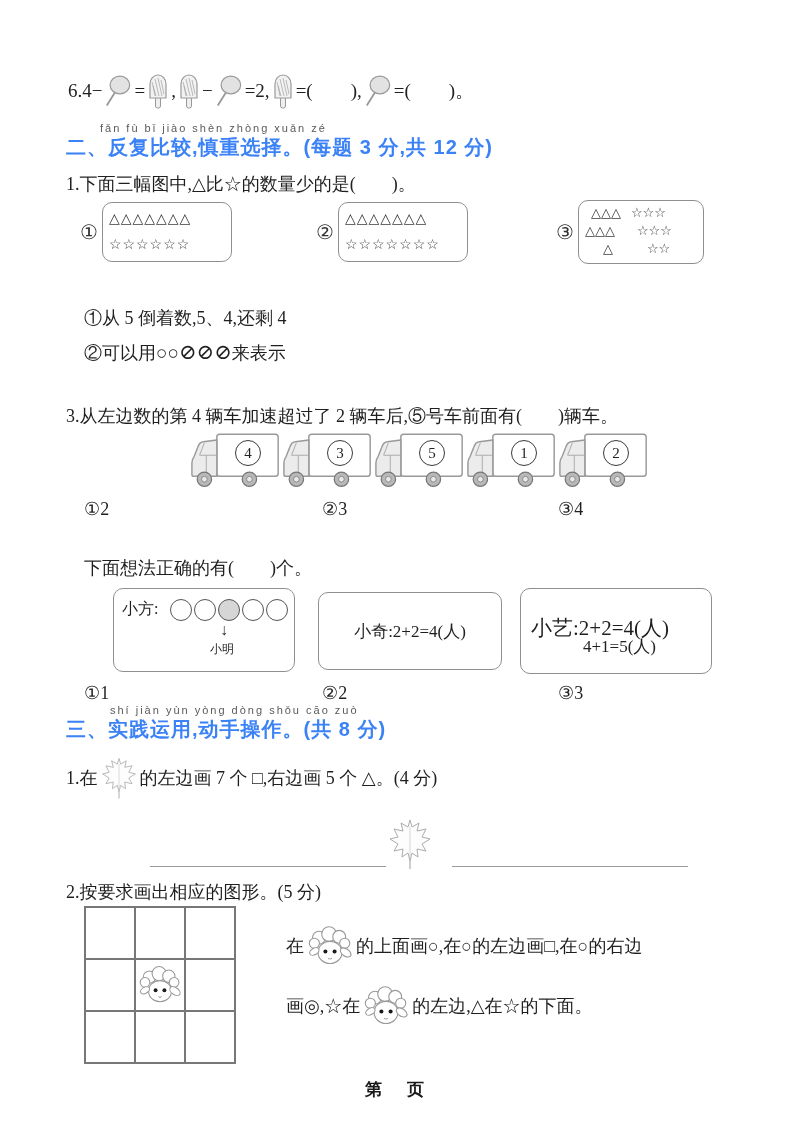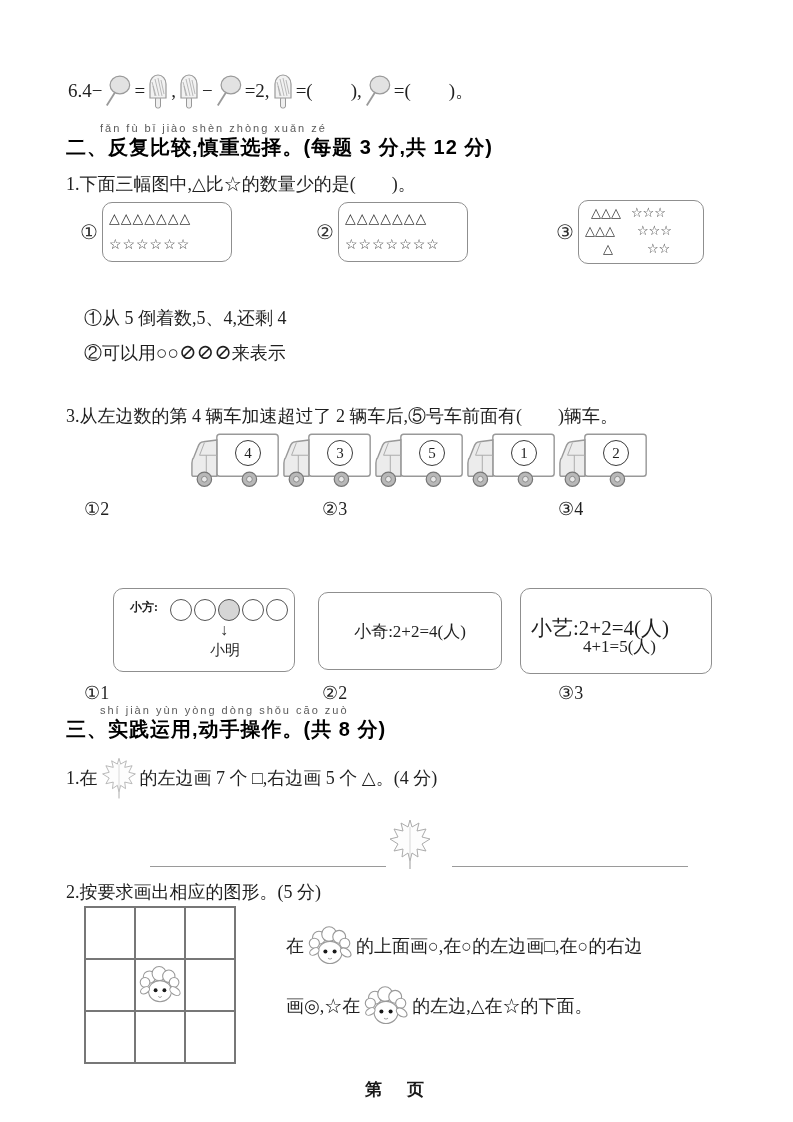--- a/index.html
+++ b/index.html
@@ -3,21 +3,21 @@
 <meta charset="utf-8">
 <style>
   html,body{margin:0;padding:0;background:#fff;}
   #page{
     position:relative;width:713px;height:1122px;background:#ffffff;
     font-family:"Liberation Serif","DejaVu Serif",serif;color:#1f1f1f;overflow:hidden;
   }
   .abs{position:absolute;}
   .qtext{font-size:18px;white-space:nowrap;}
   .row{display:flex;align-items:center;}
-  .heading{font-family:"Liberation Sans","DejaVu Sans",sans-serif;font-weight:bold;font-size:20px;color:#000000;letter-spacing:1px;white-space:nowrap;}
+  .heading{font-family:"Liberation Sans","DejaVu Sans",sans-serif;font-weight:bold;font-size:20px;color:#3b82f6;letter-spacing:1px;white-space:nowrap;}
   .pinyin{font-family:"Liberation Sans","DejaVu Sans",sans-serif;font-size:11px;color:#5a5a5a;letter-spacing:2px;white-space:nowrap;}
   .icon{display:inline-block;line-height:0;}
   
   #q6{left:66px;top:72px;font-size:19px;}
   #q6 .seg{margin:0 2px;white-space:nowrap;}
   
   .shapebox{border:1.5px solid #8f8f8f;border-radius:10px;padding:3px 6px;background:#fff;}
   .optlabel{font-size:20px;color:#333;margin-right:4px;}
   .shaperow{font-size:14px;color:#3a3a3a;line-height:26px;letter-spacing:1px;white-space:nowrap;}
   .scatter{display:flex;gap:6px;}
@@ -189,45 +189,46 @@
       <svg width="92" height="62" viewBox="0 0 96 60">
           <use href="#svg-truck"></use>
         </svg>
       <span class="truck-number">2</span>
     </div>
   </div>
   <div class="abs qtext" style="left:84px;top:498px;">①2</div>
   <div class="abs qtext" style="left:322px;top:498px;">②3</div>
   <div class="abs qtext" style="left:558px;top:498px;">③4</div>
 
+  <div class="abs qtext" style="left:84px;top:556px;">下面想法正确的有(　　)个。</div>
 
   <div class="ideabox" style="left:113px;top:588px;width:180px;height:82px;">
-    <div style="position:absolute;left:16px;top:10px;font-size:12px;font-weight:bold;">小方:</div>
+    <div style="position:absolute;left:8px;top:10px;font-size:16px;">小方:</div>
     <div style="position:absolute;left:56px;top:10px;">
       <span class="circle"></span><span class="circle"></span><span class="circle filled"></span><span class="circle"></span><span class="circle"></span>
     </div>
     <div style="position:absolute;left:106px;top:32px;font-size:16px;color:#333;">↓</div>
-    <div style="position:absolute;left:96px;top:52px;font-size:15px;text-align:right;">小明</div>
+    <div style="position:absolute;left:96px;top:52px;font-size:12px;text-align:right;">小明</div>
   </div>
   <div class="ideabox row" style="left:318px;top:592px;width:182px;height:76px;justify-content:center;">
     <span style="font-size:17px;">小奇:2+2=4(人)</span>
   </div>
   <div class="ideabox" style="left:520px;top:588px;width:190px;height:84px;">
     <div style="position:absolute;left:10px;top:25px;font-size:21px;">
       <span>小艺:</span><span>2+2=4(人)</span>
     </div>
     <div style="position:absolute;left:62px;top:46px;font-size:17px;">4+1=5(人)</div>
   </div>
 
   <div class="abs qtext" style="left:84px;top:682px;">①1</div>
   <div class="abs qtext" style="left:322px;top:682px;">②2</div>
   <div class="abs qtext" style="left:558px;top:682px;">③3</div>
 
   <div class="abs" style="left:66px;top:704px;">
-    <div class="pinyin" style="margin-left:34px;">shí  jiàn  yùn  yòng    dòng shǒu cāo  zuò</div>
+    <div class="pinyin" style="margin-left:44px;">shí  jiàn  yùn  yòng    dòng shǒu cāo  zuò</div>
     <div class="heading">三、实践运用,动手操作。(共 8 分)</div>
   </div>
 
   <div class="abs row qtext" style="left:66px;top:756px;">
     <span>1.在</span>
     <span class="icon" style="margin:0 3px;"><svg width="36" height="44" viewBox="0 0 44 52">
           <use href="#svg-leaf"></use>
         </svg></span>
     <span>的左边画 7 个 □,右边画 5 个 △。(4 分)</span>
   </div>

